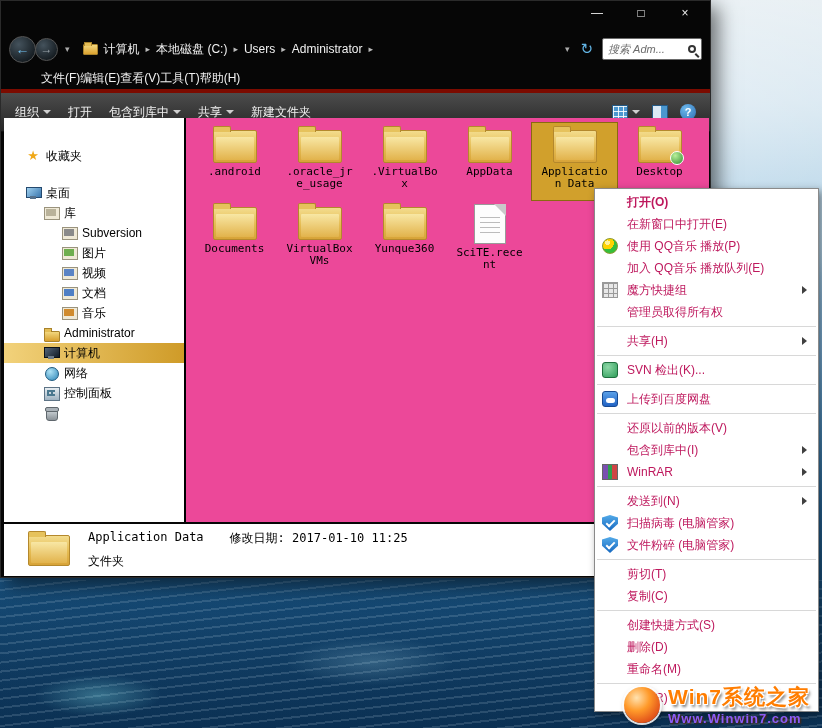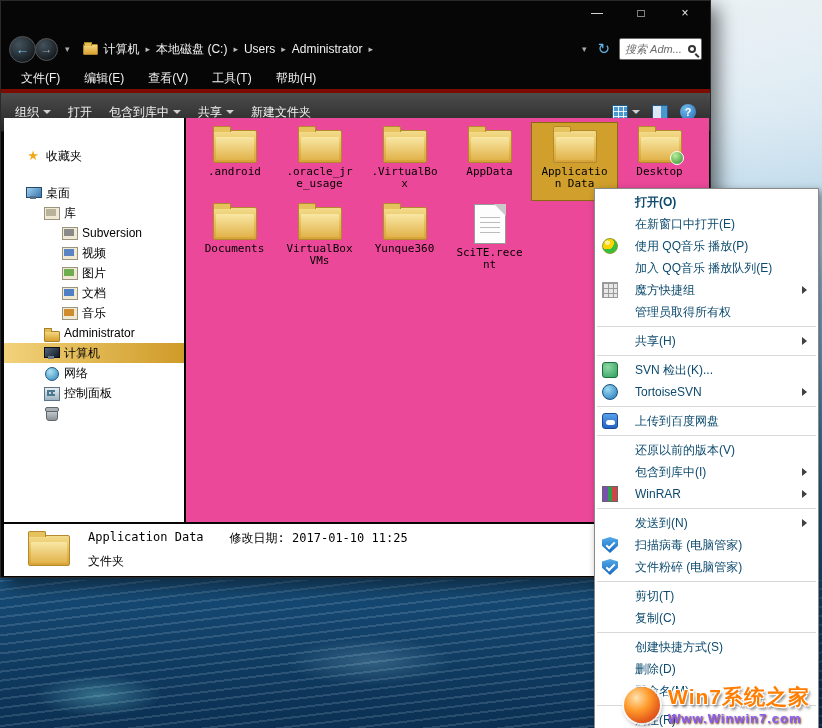--- a/index.html
+++ b/index.html
@@ -43,29 +43,29 @@
   .nav-circle.fwd .nav-glyph { color: #9aa4ab; font-size: 12px; }
   .tiny-drop { color: #aaa; font-size: 9px; margin: 0 2px; }
   .bc-bar { display: flex; align-items: center; gap: 6px; flex: 1; padding-left: 6px; }
   .bc-folder { width: 15px; height: 11px; position: relative; flex: none;
     background: linear-gradient(180deg,#f2d77e,#dca22f); border: 1px solid #a8822b; border-radius: 1px; }
   .bc-folder::before { content:""; position: absolute; top: -3px; left: 0; width: 6px; height: 3px;
     background: #e4bd55; border: 1px solid #a8822b; border-bottom: none; }
   .crumb { color: #f2f2f2; font-size: 12px; white-space: nowrap; }
   .crumb-sep { color: #bbb; font-size: 9px; }
   .refresh-glyph { color: #62b4e4; font-size: 15px; margin: 0 4px; }
-  .search-box { width: 83px; height: 22px; background: #fff; border: 1px solid #6a6a6a; border-radius: 2px;
+  .search-box { width: 100px; height: 22px; background: #fff; border: 1px solid #6a6a6a; border-radius: 2px;
     display: flex; align-items: center; padding: 0 5px; gap: 4px; flex: none; }
   .search-text { flex: 1; color: #6b6b6b; font-size: 11px; font-style: italic; white-space: nowrap; overflow: hidden; }
   .magnifier { width: 8px; height: 8px; border: 2px solid #333; border-radius: 50%; position: relative; flex: none; }
   .magnifier::after { content:""; position: absolute; left: 6px; top: 6px; width: 5px; height: 2px;
     background: #333; transform: rotate(45deg); transform-origin: 0 0; }
 
   
-  .menubar { height: 22px; display: flex; align-items: center; gap: 24px; padding: 0 20px; }
+  .menubar { height: 22px; display: flex; align-items: center; padding: 0 20px; margin-left: 20px; }
   .menu-item { color: #f0f0f0; font-size: 12px; }
   .redline { height: 4px; background: #7c0b00; }
 
   
   .toolbar { height: 39px; background: linear-gradient(180deg,#4c4c4c,#262626);
     display: flex; align-items: center; gap: 17px; padding: 0 14px; border-bottom: 1px solid #111; }
   .tb-item { color: #f2f2f2; font-size: 12px; display: flex; align-items: center; gap: 4px; white-space: nowrap; }
   .caret-down { width: 0; height: 0; border: 4px solid transparent; border-top: 4px solid #cfcfcf; margin-top: 4px; }
   .tb-right { margin-left: auto; display: flex; align-items: center; gap: 12px; }
   .views-icon { width: 16px; height: 14px; border: 1px solid #245a86; background-color: #4b97cf;
@@ -146,22 +146,22 @@
   .details-pane { position: absolute; top: 523px; left: 3px; width: 705px; height: 52px; background: #fff;
     display: flex; align-items: center; gap: 18px; padding-left: 24px; }
   .details-folder { width: 42px; height: 31px; margin-top: 0; }
   .details-text { font-size: 12px; color: #000; }
   .details-line1 { display: flex; gap: 26px; font-family: "DejaVu Sans Mono", "Liberation Mono", monospace; }
   .details-line2 { margin-top: 6px; }
 
   
   .context-menu { position: absolute; left: 594px; top: 188px; width: 225px; background: #fff;
     border: 1px solid #8a8a8a; box-shadow: 3px 3px 8px rgba(0,0,0,.45); padding: 2px 0; z-index: 50; }
-  .mi { position: relative; height: 22px; line-height: 22px; padding-left: 40px; padding-right: 18px;
-    font-size: 12px; color: #0c4a6e; white-space: nowrap; }
+  .mi { position: relative; height: 22px; line-height: 22px; padding-left: 32px; padding-right: 18px;
+    font-size: 12px; color: #be185d; white-space: nowrap; }
   .mi.bold { font-weight: bold; }
   .msep { height: 1px; background: #d8d8d8; margin: 3px 2px; }
   .subarrow { position: absolute; right: 7px; top: 7px; width: 0; height: 0;
     border: 4px solid transparent; border-left: 5px solid #404040; }
   .mic { position: absolute; left: 7px; top: 3px; width: 16px; height: 16px; }
   .mic-qq { border-radius: 50%;
     background: radial-gradient(circle at 32% 28%, #fff29a 0 18%, #ffd300 18% 46%, #35bf3a 46% 100%);
     border: 1px solid #8a9a30; }
   .mic-cube { background-color: #e8e8e8; border: 1px solid #9a9a9a;
     background-image: linear-gradient(#9a9a9a 1px, transparent 1px), linear-gradient(90deg, #9a9a9a 1px, transparent 1px);
@@ -285,26 +285,26 @@
       </div>
       <div class="side-item lvl1">
         <span class="ic ic-lib"></span>
         <span>库</span>
       </div>
       <div class="side-item lvl2">
         <span class="ic ic-lib c-svn"></span>
         <span>Subversion</span>
       </div>
       <div class="side-item lvl2">
+        <span class="ic ic-lib c-pic"></span>
+        <span>图片</span>
+      </div>
+      <div class="side-item lvl2">
         <span class="ic ic-lib c-video"></span>
         <span>视频</span>
-      </div>
-      <div class="side-item lvl2">
-        <span class="ic ic-lib c-pic"></span>
-        <span>图片</span>
       </div>
       <div class="side-item lvl2">
         <span class="ic ic-lib c-doc"></span>
         <span>文档</span>
       </div>
       <div class="side-item lvl2">
         <span class="ic ic-lib c-music"></span>
         <span>音乐</span>
       </div>
       <div class="side-item lvl1">
@@ -415,25 +415,20 @@
   </div>
   <div class="msep"></div>
   <div class="mi">
     <span>共享(H)</span>
     <span class="subarrow"></span>
   </div>
   <div class="msep"></div>
   <div class="mi">
     <span class="mic mic-svn"></span>
     <span>SVN 检出(K)...</span>
-  </div>
-  <div class="mi">
-    <span class="mic mic-tortoise"></span>
-    <span>TortoiseSVN</span>
-    <span class="subarrow"></span>
   </div>
   <div class="msep"></div>
   <div class="mi">
     <span class="mic mic-baidu"></span>
     <span>上传到百度网盘</span>
   </div>
   <div class="msep"></div>
   <div class="mi">
     <span>还原以前的版本(V)</span>
   </div>

